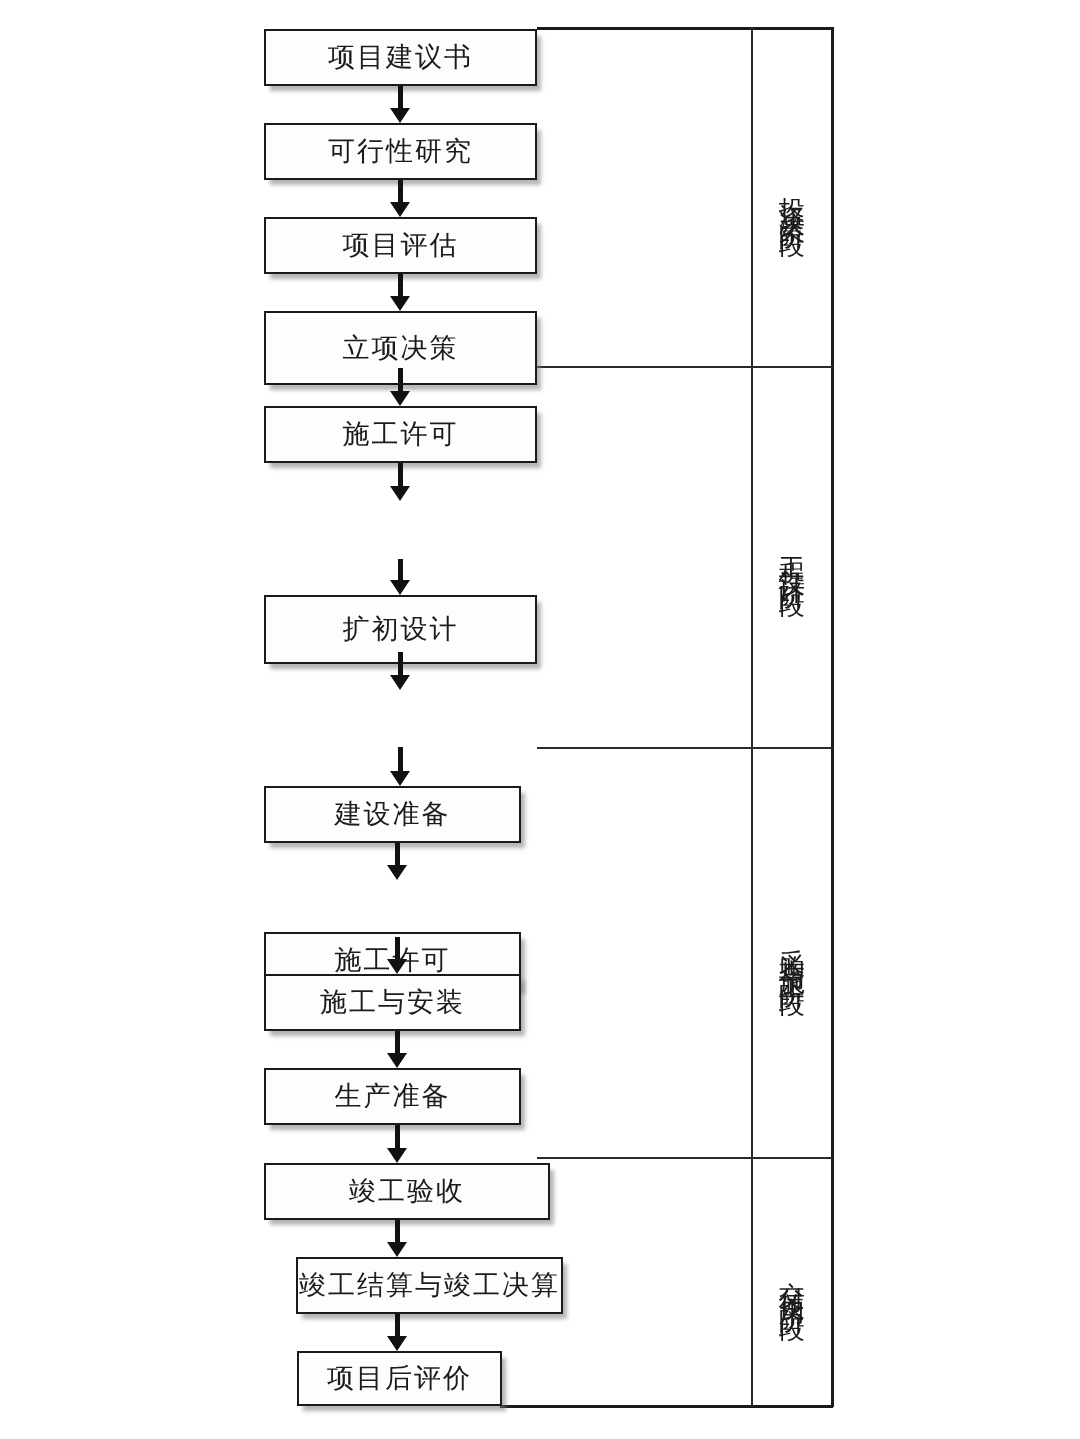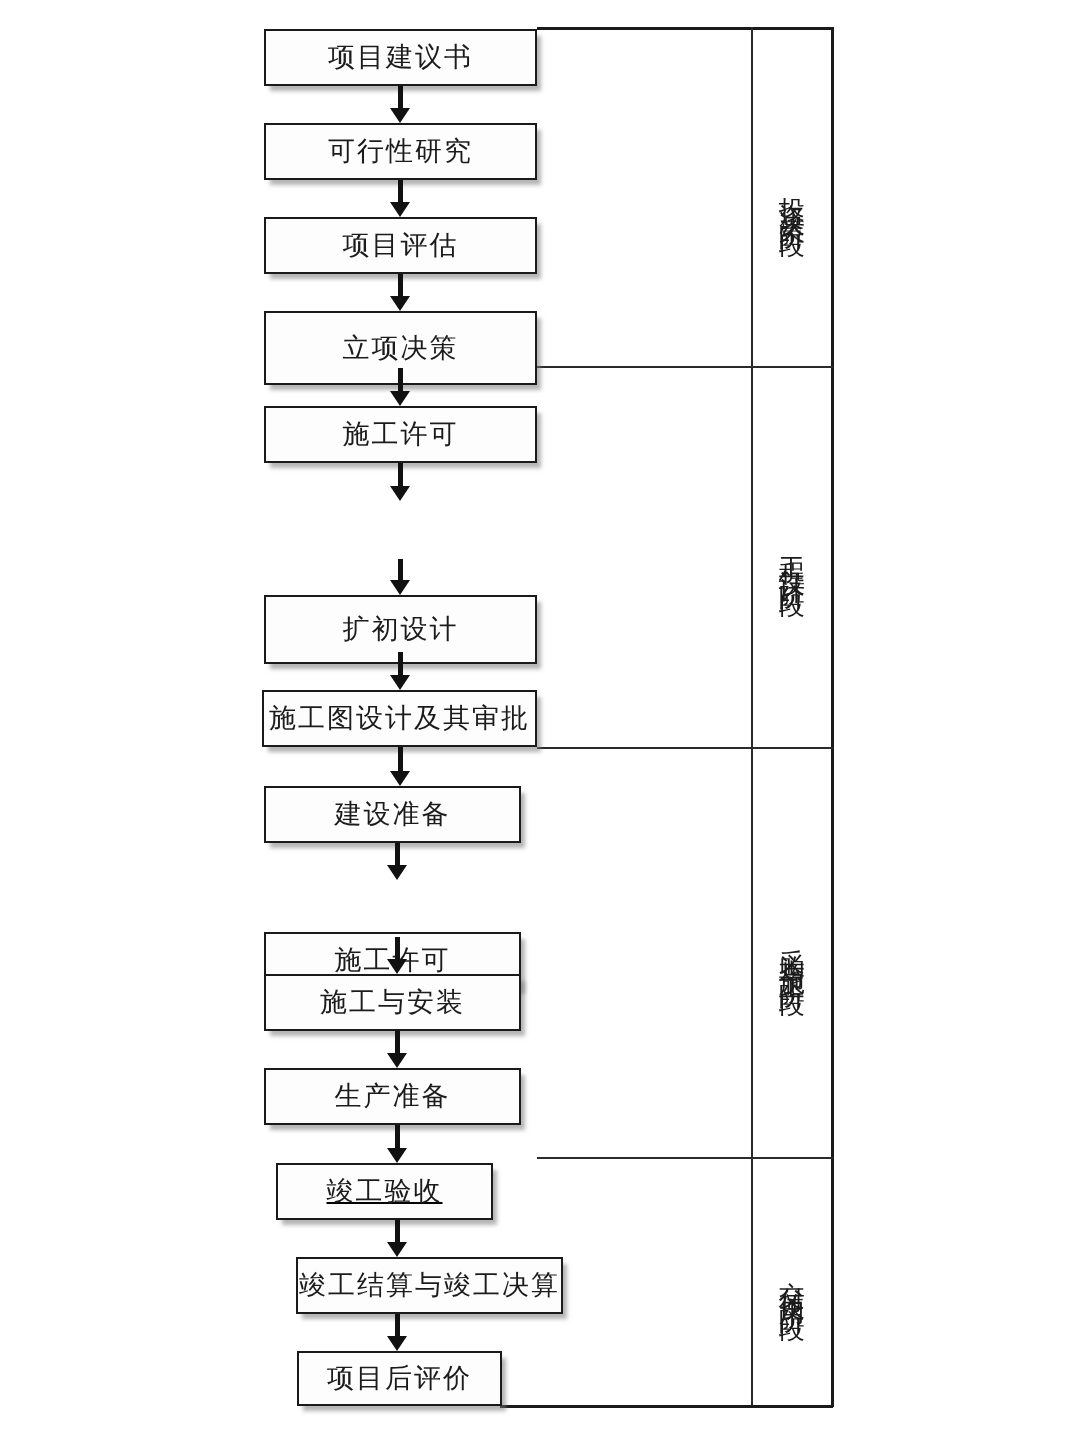--- a/index.html
+++ b/index.html
@@ -146,41 +146,38 @@
 
   <div class="node" style="left:264px; top:406px; width:273px; height:57px;">
     <span class="node-label">施工许可</span>
   </div>
 
 
   <div class="node" style="left:264px; top:595px; width:273px; height:69px;">
     <span class="node-label">扩初设计</span>
   </div>
 
-  <div class="node" style="left:262px; top:690px; width:275px; height:57px;">
-    <span class="node-label">施工图设计及其审批</span>
-  </div>
 
   <div class="node" style="left:264px; top:786px; width:257px; height:57px;">
     <span class="node-label">建设准备</span>
   </div>
 
   <div class="node" style="left:264px; top:932px; width:257px; height:57px;">
     <span class="node-label">施工许可</span>
   </div>
 
   <div class="node" style="left:264px; top:974px; width:257px; height:57px;">
     <span class="node-label">施工与安装</span>
   </div>
 
   <div class="node" style="left:264px; top:1068px; width:257px; height:57px;">
     <span class="node-label">生产准备</span>
   </div>
 
-  <div class="node" style="left:276px; top:1163px; width:217px; height:57px;text-decoration:underline;">
+  <div class="node" style="left:264px; top:1163px; width:286px; height:57px;">
     <span class="node-label">竣工验收</span>
   </div>
 
   <div class="node" style="left:264px; top:1257px; width:267px; height:57px;margin-left:32px;">
     <span class="node-label">竣工结算与竣工决算</span>
   </div>
 
   <div class="node" style="left:297px; top:1351px; width:205px; height:55px;">
     <span class="node-label">项目后评价</span>
   </div>

